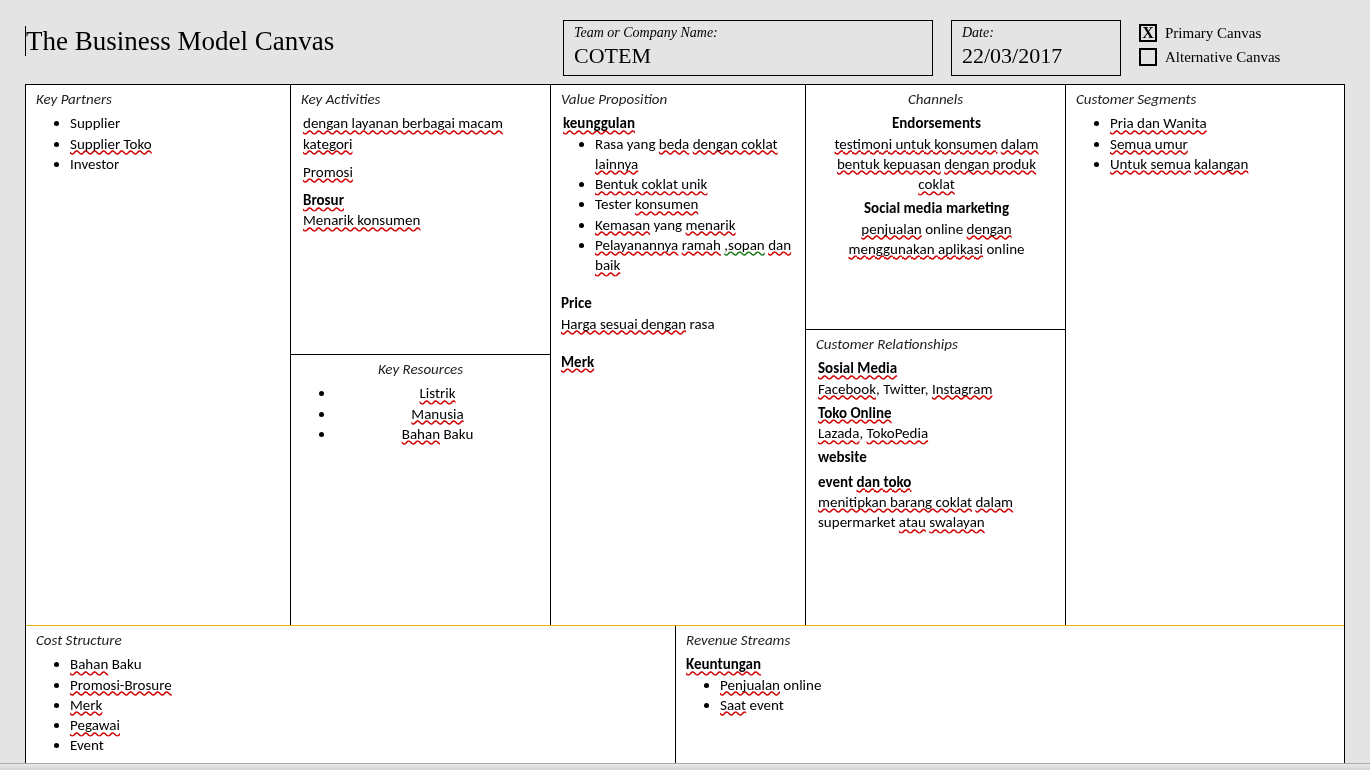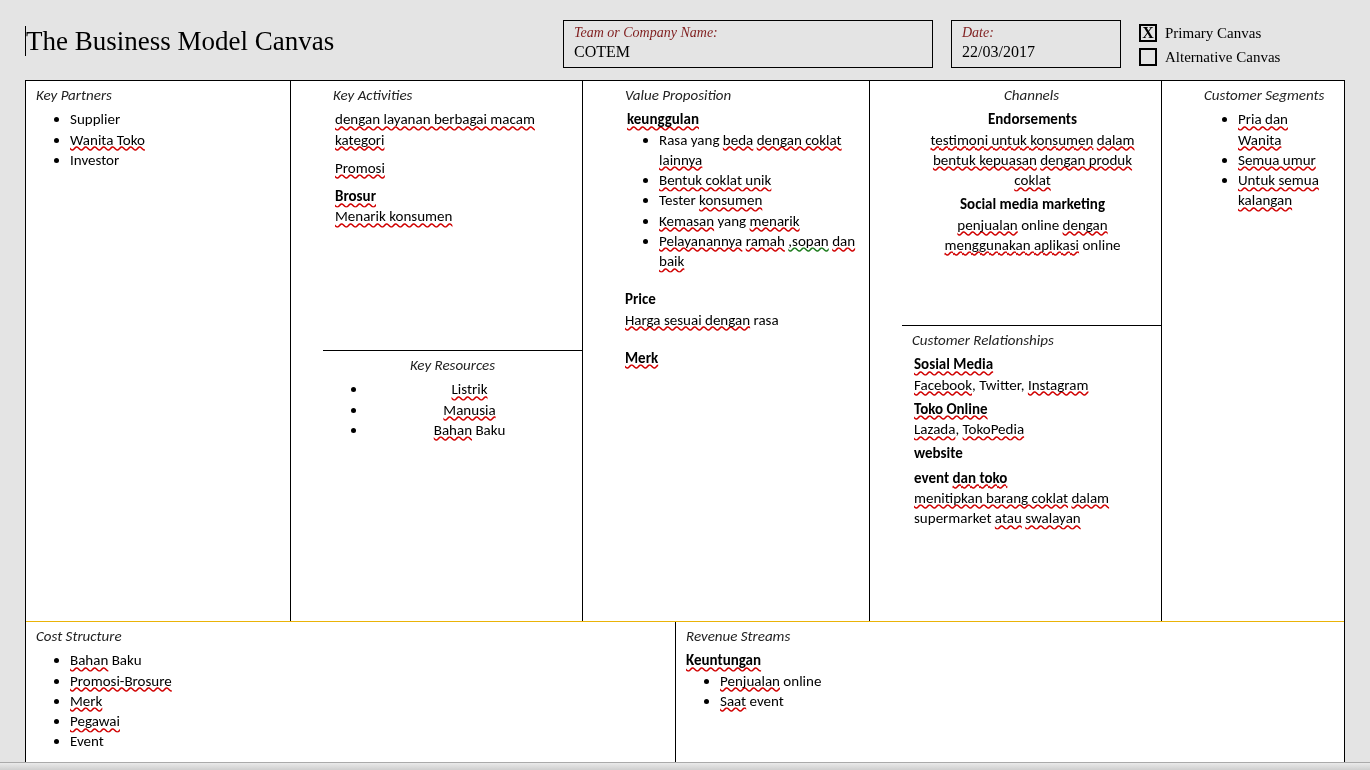--- a/index.html
+++ b/index.html
@@ -35,24 +35,24 @@
   }
   .hbox {
     border: 1px solid #000;
     padding: 4px 10px 6px 10px;
   }
   .hbox-team { flex: 0 0 370px; }
   .hbox-date { flex: 0 0 170px; }
   .hbox-label {
     font-style: italic;
     font-size: 14px;
-    color: #7f1d1d;
+    color: #000000;
   }
   .hbox-value {
-    font-size: 16px;
+    font-size: 22px;
     padding-top: 2px;
   }
   .check-col {
     padding-top: 4px;
     font-size: 15px;
   }
   .check-row {
     display: flex;
     align-items: center;
     gap: 8px;
@@ -70,21 +70,20 @@
   }
   
   .canvas {
     border: 1px solid #000;
     background: #fff;
   }
   .upper {
     display: grid;
     grid-template-columns: 265px 260px 255px 260px 1fr;
     min-height: 540px;
-    gap: 32px;
   }
   .col { border-right: 1px solid #000; }
   .col:last-child { border-right: none; }
   .cell {
     padding: 4px 10px 8px 10px;
     font-size: 15px;
     line-height: 1.35;
   }
   .col-split > .cell:first-child {
     border-bottom: 1px solid #000;
@@ -160,21 +159,21 @@
   </div>
 
   <div class="canvas">
     <div class="upper">
 
       <div class="col">
         <div class="cell">
           <div class="heading">Key Partners</div>
           <ul>
             <li>Supplier</li>
-            <li><span class="err">Wanita Toko</span></li>
+            <li><span class="err">Supplier Toko</span></li>
             <li>Investor</li>
           </ul>
         </div>
       </div>
 
       <div class="col col-split">
         <div class="cell top">
           <div class="heading">Key Activities</div>
           <div class="block">
             <div class="ind"><span class="err">dengan layanan berbagai macam kategori</span></div>

